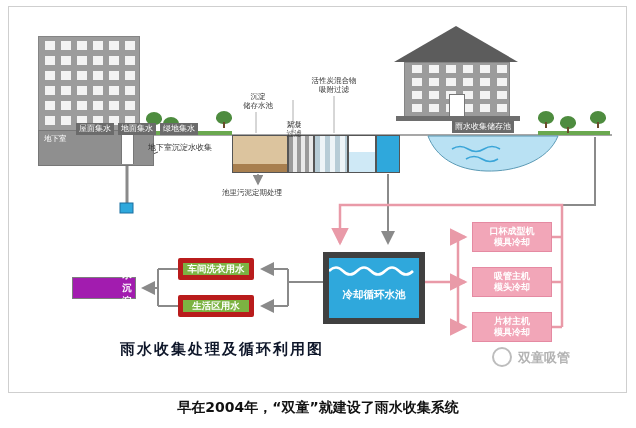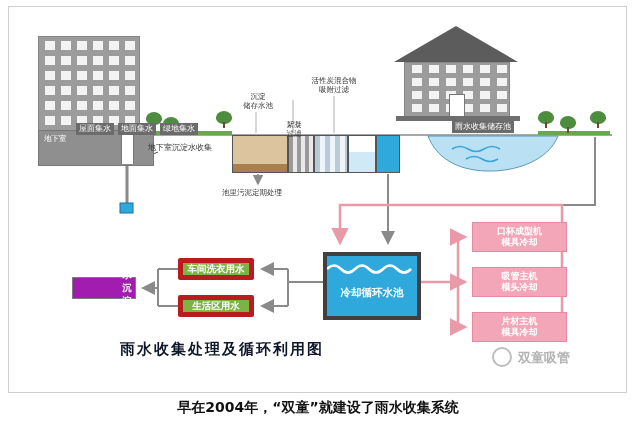--- a/index.html
+++ b/index.html
@@ -24,24 +24,24 @@
   .roof{left:394px;top:26px;width:0;height:0;border-left:62px solid transparent;border-right:62px solid transparent;border-bottom:36px solid #5c5c5c;}
   .housebody{left:404px;top:62px;width:104px;height:54px;border:1px solid #858585;
     background:repeating-linear-gradient(90deg,#9c9c9c 0 7px,rgba(0,0,0,0) 7px 17px),
                repeating-linear-gradient(0deg,#9c9c9c 0 5px,rgba(0,0,0,0) 5px 13px),#f3f3f3;}
   .door{left:449px;top:94px;width:14px;height:22px;background:#fff;border:1px solid #777;}
   .housebase{left:396px;top:116px;width:124px;height:5px;background:#6e6e6e;}
   .grass{height:4px;background:#6aa84f;}
   .tree{width:16px;height:13px;background:#4e8c3f;border-radius:50% 50% 45% 45%;}
   .tree::after{content:"";position:absolute;left:7px;top:11px;width:2px;height:6px;background:#6b4a2b;}
   .node{box-sizing:border-box;color:#fff;font-weight:bold;display:flex;align-items:center;justify-content:center;text-align:center;}
-  .pink{width:95px;height:30px;left:472px;background:#f2a6b8;border:1px solid #e58aa2;font-size:9px;line-height:1.25;white-space:pre-line;}
+  .pink{width:80px;height:30px;left:472px;background:#f2a6b8;border:1px solid #e58aa2;font-size:9px;line-height:1.25;white-space:pre-line;}
   .greenbox{width:76px;height:22px;left:178px;background:#7cb342;border:5px solid #b91c1c;font-size:9.5px;border-radius:2px;}
   .graybox{left:72px;top:277px;width:64px;height:22px;background:#a21caf;border:1px solid #7d7d7d;font-size:9.5px;padding-left:46px;}
-  .pool{left:323px;top:252px;width:90px;height:60px;background:#2fa8dc;border:4px solid #404040;}
+  .pool{left:323px;top:252px;width:90px;height:60px;background:#2fa8dc;border:6px solid #404040;}
   .plabel{position:absolute;left:0;right:0;top:30px;text-align:center;color:#fff;font-weight:bold;font-size:10.5px;}
   .title{left:120px;top:340px;width:340px;font-size:15px;font-weight:bold;color:#0f172a;letter-spacing:2px;}
   .wmcircle{left:492px;top:347px;width:16px;height:16px;border:2.5px solid #bdbdbd;border-radius:50%;}
   .wmtext{left:518px;top:349px;font-size:13px;color:#b3b3b3;font-weight:bold;}
   .caption{left:0;top:399px;width:636px;text-align:center;font-size:14px;font-weight:bold;color:#111;}
 </style>
 </head>
 <body>
 
 <div id="canvas">

